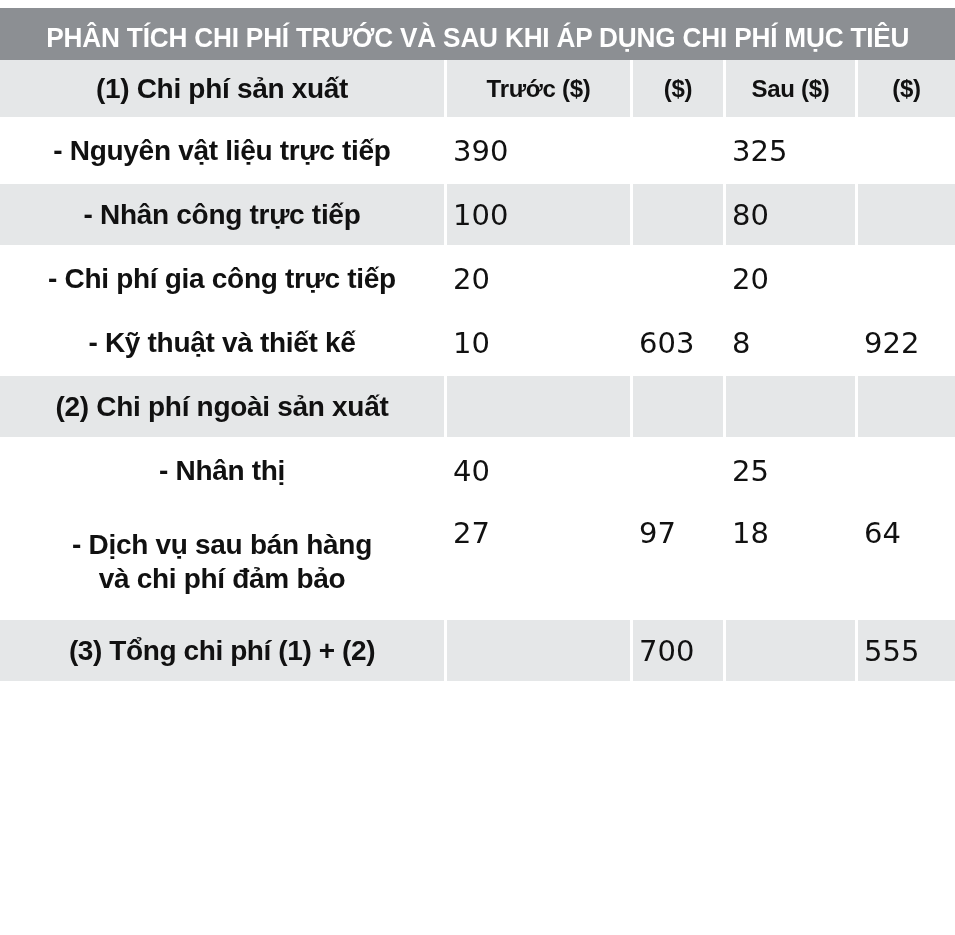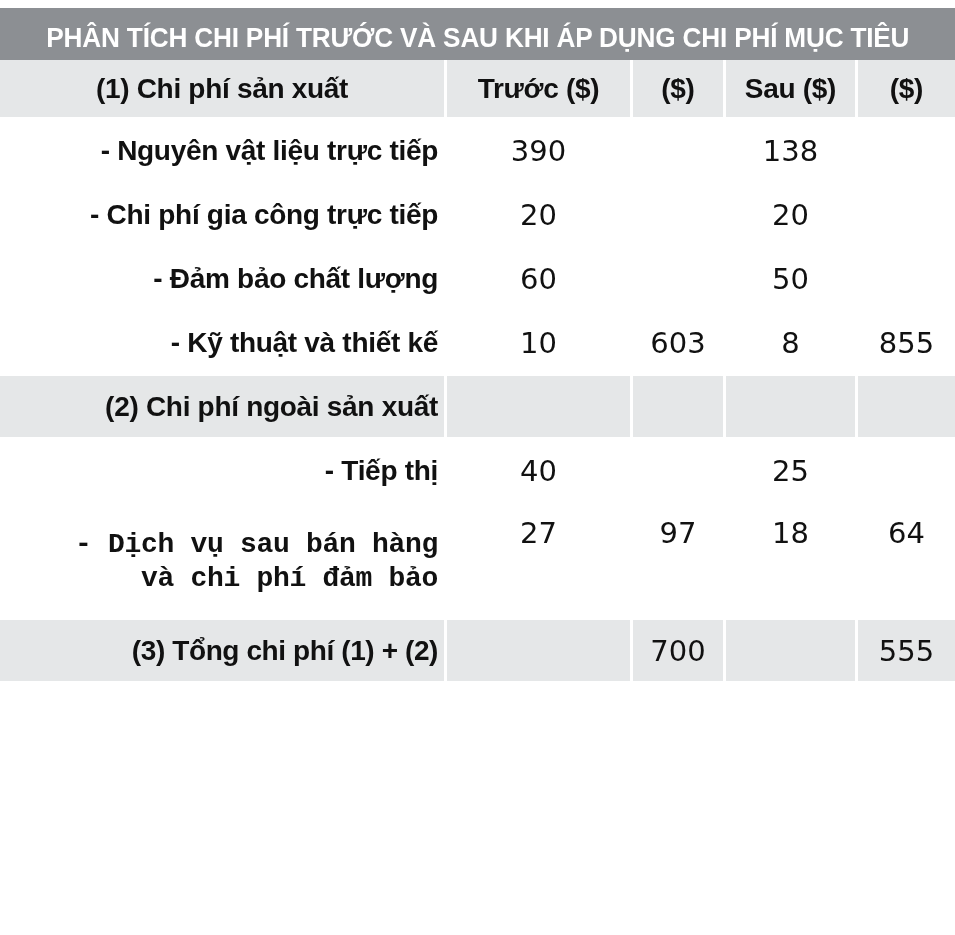--- a/index.html
+++ b/index.html
@@ -78,49 +78,48 @@
   col.c-beforetot { width: 93px; }
   col.c-after { width: 132px; }
   col.c-aftertot { width: 97px; }
 
   
   .hdr td {
     background: #e5e7e8;
     height: 60px;
     text-align: center;
     font-weight: 700;
-    font-size: 28px;
+    font-size: 24px;
     color: #111111;
     letter-spacing: -0.3px;
   }
   .hdr .hlabel { font-size: 28px; }
 
   
   .row td {
     height: 64px;
     font-size: 28px;
     color: #111111;
   }
   .row .lbl {
-    text-align: right;
+    text-align: center;
     font-weight: 700;
     letter-spacing: -0.3px;
     line-height: 1.14;
   }
   .row .num {
-    text-align: center;
+    text-align: left;
     font-weight: 400;
     font-family: "DejaVu Sans", "Liberation Sans", sans-serif;
     font-size: 29px;
   }
   .row.tall td { height: 116px; }
   .row.tall .lbl {
     line-height: 1.18;
     padding-top: 2px;
-    font-family: Liberation Mono, monospace;
   }
   .row.tall .num {
     vertical-align: top;
     padding-top: 12px;
   }
   .row.total td { height: 64px; }
   .row.total .lbl { letter-spacing: -0.4px; }
   .lbl .sub { display: block; }
 </style>
 </head>
@@ -146,61 +145,61 @@
         <td>Trước ($)</td>
         <td>($)</td>
         <td>Sau ($)</td>
         <td>($)</td>
       </tr>
 
       <tr class="row">
         <td class="lbl">-  Nguyên vật liệu trực tiếp</td>
         <td class="num">390</td>
         <td class="num"></td>
-        <td class="num">138</td>
-        <td class="num"></td>
-      </tr>
-
+        <td class="num">325</td>
+        <td class="num"></td>
+      </tr>
+
+      <tr class="row shaded">
+        <td class="lbl">- Nhân công trực tiếp</td>
+        <td class="num">100</td>
+        <td class="num"></td>
+        <td class="num">80</td>
+        <td class="num"></td>
+      </tr>
 
       <tr class="row">
         <td class="lbl">- Chi phí gia công trực tiếp</td>
         <td class="num">20</td>
         <td class="num"></td>
         <td class="num">20</td>
         <td class="num"></td>
       </tr>
 
 
-      <tr class="row">
-        <td class="lbl">- Đảm bảo chất lượng</td>
-        <td class="num">60</td>
-        <td class="num"></td>
-        <td class="num">50</td>
-        <td class="num"></td>
-      </tr>
 
 
       <tr class="row">
         <td class="lbl">- Kỹ thuật và thiết kế</td>
         <td class="num">10</td>
         <td class="num">603</td>
         <td class="num">8</td>
-        <td class="num">855</td>
+        <td class="num">922</td>
       </tr>
 
       <tr class="row shaded">
         <td class="lbl">(2) Chi phí ngoài sản xuất</td>
         <td class="num"></td>
         <td class="num"></td>
         <td class="num"></td>
         <td class="num"></td>
       </tr>
 
       <tr class="row">
-        <td class="lbl">- Tiếp thị</td>
+        <td class="lbl">- Nhân thị</td>
         <td class="num">40</td>
         <td class="num"></td>
         <td class="num">25</td>
         <td class="num"></td>
       </tr>
 
 
       <tr class="row tall">
         <td class="lbl">
           <span class="sub">- Dịch vụ sau bán hàng</span>

